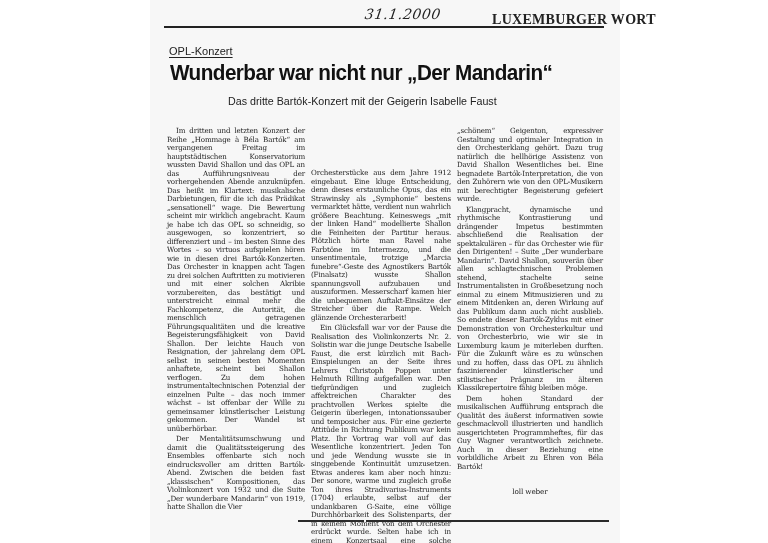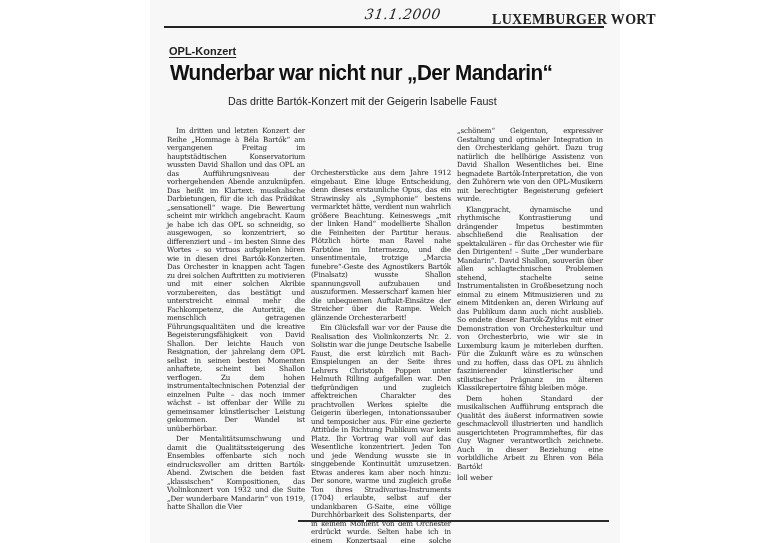--- a/index.html
+++ b/index.html
@@ -24,21 +24,21 @@
       font-family: "Liberation Serif", serif; font-weight: bold; font-size: 14px;
       letter-spacing: 0.3px; color: #222;
     }
     .top-rule {
       position: absolute; left: 164px; top: 26px; width: 440px; height: 2px;
       background: #222;
     }
     .kicker {
       position: absolute; left: 169px; top: 45px;
       font-family: "Liberation Sans", sans-serif; font-size: 11px; color: #222;
-      text-decoration: underline; text-underline-offset: 2px; font-weight: bold;
+      text-decoration: underline; text-underline-offset: 2px;
     }
     .headline {
       position: absolute; left: 170px; top: 60px; width: 440px;
       font-family: "Liberation Sans", sans-serif; font-weight: bold;
       font-size: 22.5px; color: #111; letter-spacing: -0.6px;
       transform: scaleX(0.92); transform-origin: left top; white-space: nowrap;
     }
     .subhead {
       position: absolute; left: 228px; top: 95px;
       font-family: "Liberation Sans", sans-serif; font-size: 11.5px; color: #222;
@@ -47,21 +47,21 @@
     .col {
       position: absolute; top: 127px; width: 138px;
       font-family: "DejaVu Serif", serif; font-size: 7.1px; line-height: 8.5px;
       text-align: justify; hyphens: manual; color: #1c1c1c;
       letter-spacing: -0.15px;
     }
     .col p { margin: 0 0 2px 0; text-indent: 9px; }
     .col1 { left: 167px; }
     .col2 { left: 311px; width: 140px; margin-top: 42px; }
     .col3 { left: 457px; width: 146px; }
-    .byline { text-align: left; margin-top: 3px; font-size: 7.3px; }
+    .byline { text-align: center; margin-top: 17px; font-size: 7.3px; }
     .bottom-rule {
       position: absolute; top: 520px; height: 2px; background: #2a2a2a;
     }
     .br1 { left: 298px; width: 66px; }
     .br2 { left: 366px; width: 243px; }
   </style>
 </head>
 <body>
 
 <div class="paper"></div>

